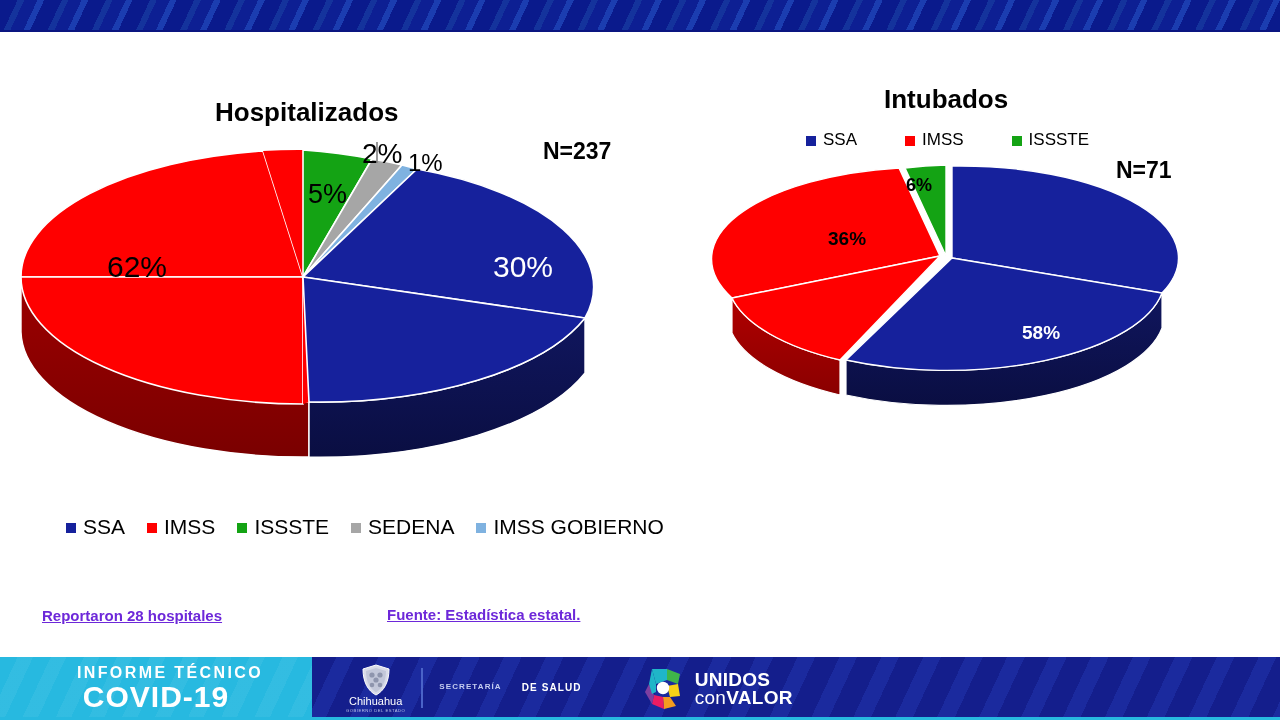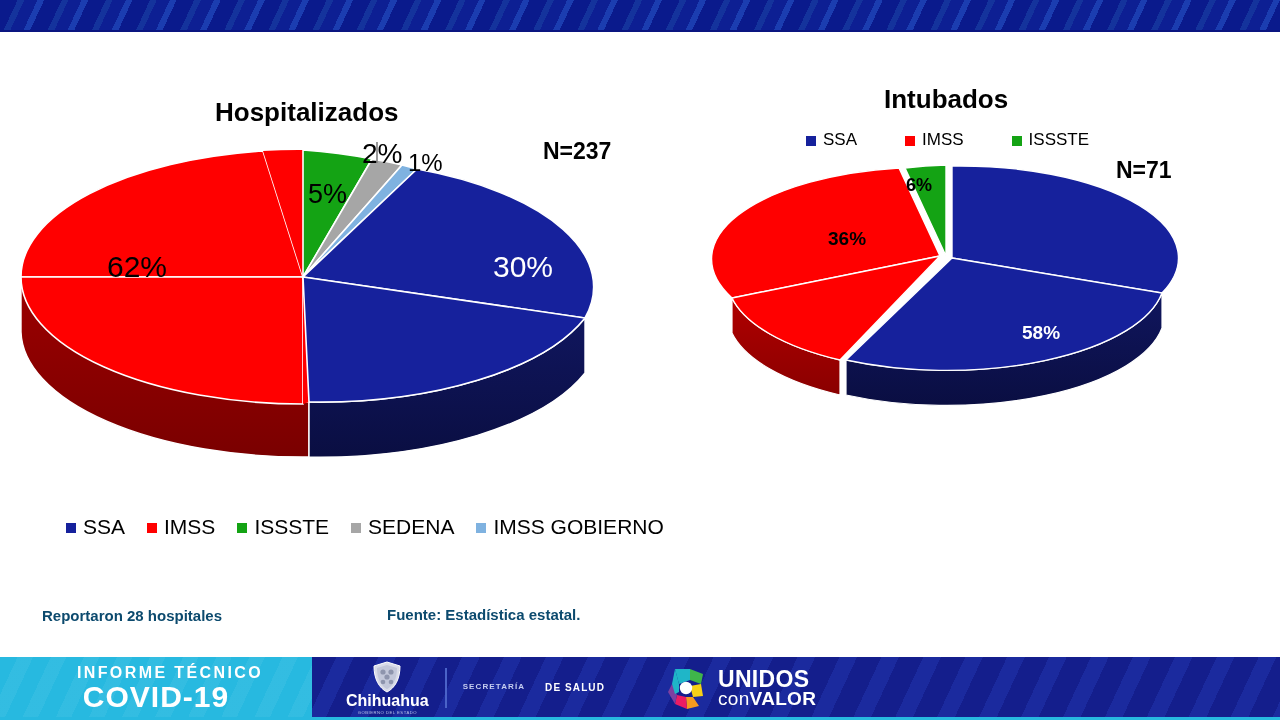--- a/index.html
+++ b/index.html
@@ -78,22 +78,23 @@
   .pct-2 {left:362px;top:138px;font-size:28px;color:#000;}
   .pct-1 {left:408px;top:149px;font-size:24px;color:#000;}
 
   
   .pct-58{left:1022px;top:322px;font-size:19px;font-weight:bold;color:#fff;}
   .pct-36{left:828px;top:228px;font-size:19px;font-weight:bold;color:#000;}
   .pct-6 {left:906px;top:175px;font-size:18px;font-weight:bold;color:#000;}
 
   
   .footnote{
-    position:absolute;font-size:15px;font-weight:bold;color:#0c4a6e;
+    position:absolute;font-size:15px;font-weight:bold;color:#6d28d9;
     white-space:nowrap;
+    text-decoration:underline;
   }
   .foot-hosp{left:42px;top:607px;}
   .foot-src{left:387px;top:606px;}
 
   
   .banner{
     position:absolute;left:0;top:657px;width:1280px;height:63px;
     display:flex;
   }
   .banner-cyan{
@@ -120,30 +121,30 @@
     flex:1;height:63px;position:relative;overflow:hidden;
     background:
       repeating-linear-gradient(115deg,
         #141e8c 0px,#141e8c 22px,
         #1b2a9e 22px,#1b2a9e 38px);
     display:flex;align-items:center;
   }
 
   .gov-logo{display:flex;align-items:center;margin-left:34px;position:relative;z-index:2;}
   .shield-block{display:flex;flex-direction:column;align-items:center;}
-  .shield-name{color:#fff;font-size:16px;font-weight:bold;line-height:1;margin-top:0;}
+  .shield-name{color:#fff;font-size:11px;font-weight:normal;line-height:1;margin-top:0;}
   .shield-sub{color:#b9c2e8;font-size:4.2px;letter-spacing:0.5px;line-height:1;margin-top:2px;}
   .vdivider{width:2px;height:40px;background:#4a63c8;margin:0 16px;}
   .sec-block{display:flex;flex-direction:row;justify-content:center;}
   .sec-line1{color:#c5cdf0;font-size:8px;font-weight:bold;letter-spacing:1.1px;line-height:1.4;}
   .sec-line2{color:#ffffff;font-size:10px;font-weight:bold;letter-spacing:1.1px;line-height:1.4;margin-left:20px;}
 
   .unidos-logo{display:flex;align-items:center;margin-left:58px;position:relative;z-index:2;}
   .unidos-text{display:flex;flex-direction:column;margin-left:9px;line-height:0.92;}
-  .unidos-l1{color:#fff;font-size:23px;font-weight:bold;letter-spacing:0.3px;}
+  .unidos-l1{color:#fff;font-size:19px;font-weight:bold;letter-spacing:0.3px;}
   .unidos-l2{color:#fff;font-size:19px;letter-spacing:0.3px;}
   .unidos-l2 b{font-weight:bold;}
   .banner-bottom-strip{
     position:absolute;left:0;bottom:0;width:1280px;height:3px;background:#27B9E0;
   }
 </style>
 </head>
 <body>
 
 <div id="slide">

